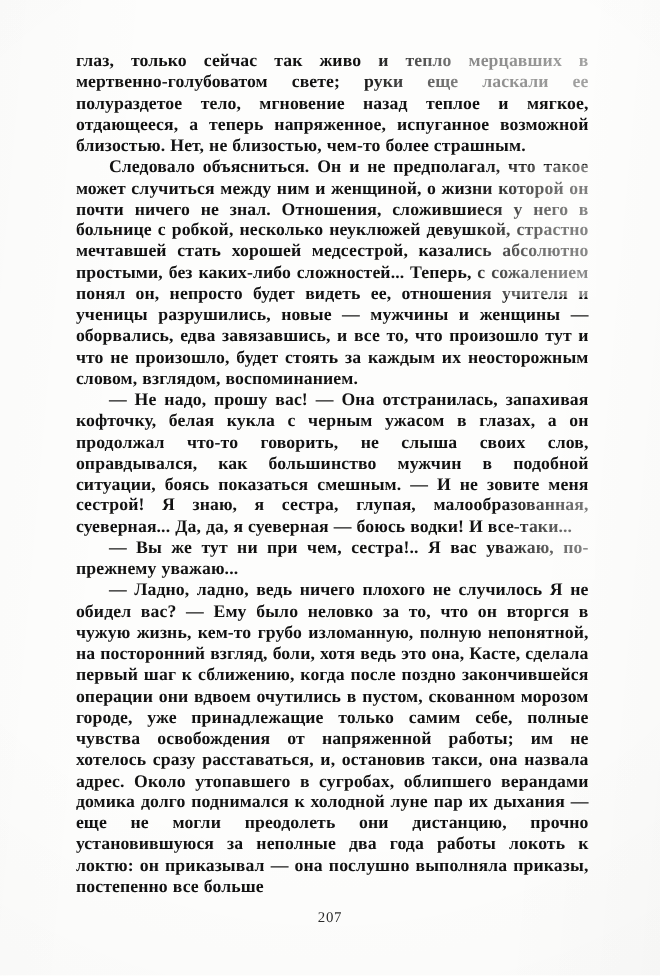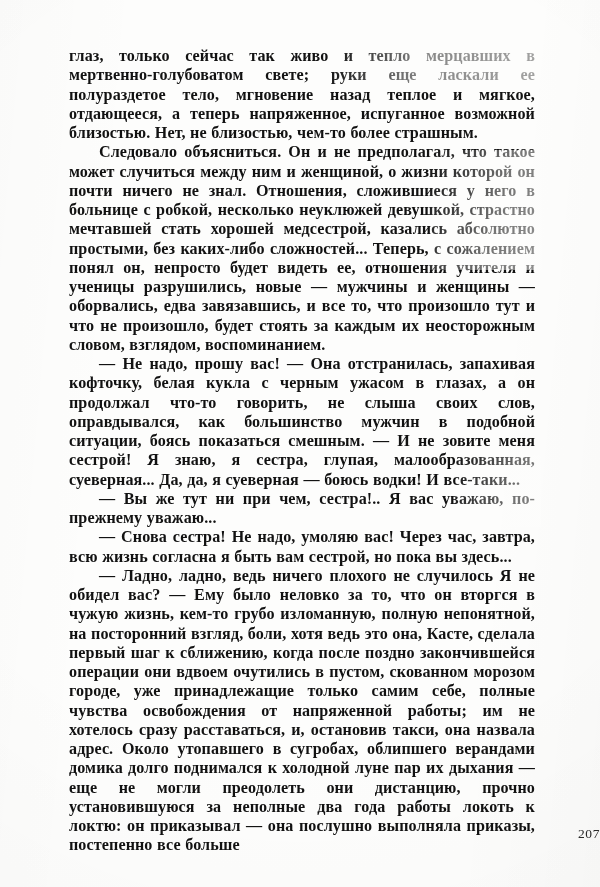--- a/index.html
+++ b/index.html
@@ -81,41 +81,40 @@
     height: 72px;
     background: linear-gradient(105deg, rgba(253,253,252,0) 0%, rgba(253,253,252,0.40) 65%, rgba(253,253,252,0.52) 100%);
     pointer-events: none;
   }
 
   .page-number {
     position: absolute;
     left: 0;
     right: 0;
     top: 826px;
-    text-align: right;
+    text-align: center;
     font-size: 13.5px;
     font-weight: 400;
     font-family: "Liberation Serif", "DejaVu Serif", serif;
     color: #2a2a2a;
     letter-spacing: 0.6px;
   }
 </style>
 </head>
 <body>
 
 <div class="page">
 
   <div class="paper-tone"></div>
 
   <div class="text-block">
     <p class="para no-stretch">глаз, только сейчас так живо и тепло мерцавших в мертвенно-голубоватом свете; руки еще ласкали ее полураздетое тело, мгновение назад теплое и мягкое, отдающееся, а теперь напряженное, испуганное возможной близостью. Нет, не близостью, чем-то более страшным.</p>
     <p class="para indent no-stretch">Следовало объясниться. Он и не предполагал, что такое может случиться между ним и женщиной, о жизни которой он почти ничего не знал. Отношения, сложившиеся у него в больнице с робкой, несколько неуклюжей девушкой, страстно мечтавшей стать хорошей медсестрой, казались абсолютно простыми, без каких-либо сложностей... Теперь, с сожалением понял он, непросто будет видеть ее, отношения учителя и ученицы разрушились, новые — мужчины и женщины — оборвались, едва завязавшись, и все то, что произошло тут и что не произошло, будет стоять за каждым их неосторожным словом, взглядом, воспоминанием.</p>
     <p class="para indent no-stretch">— Не надо, прошу вас! — Она отстранилась, запахивая кофточку, белая кукла с черным ужасом в глазах, а он продолжал что-то говорить, не слыша своих слов, оправдывался, как большинство мужчин в подобной ситуации, боясь показаться смешным. — И не зовите меня сестрой! Я знаю, я сестра, глупая, малообразованная, суеверная... Да, да, я суеверная — боюсь водки! И все-таки...</p>
     <p class="para indent no-stretch">— Вы же тут ни при чем, сестра!.. Я вас уважаю, по-прежнему уважаю...</p>
-    <p class="para indent no-stretch">— Снова сестра! Не надо, умоляю вас! Через час, завтра, всю жизнь согласна я быть вам сестрой, но пока вы здесь...</p>
     <p class="para indent no-stretch">— Ладно, ладно, ведь ничего плохого не случилось Я не обидел вас? — Ему было неловко за то, что он вторгся в чужую жизнь, кем-то грубо изломанную, полную непонятной, на посторонний взгляд, боли, хотя ведь это она, Касте, сделала первый шаг к сближению, когда после поздно закончившейся операции они вдвоем очутились в пустом, скованном морозом городе, уже принадлежащие только самим себе, полные чувства освобождения от напряженной работы; им не хотелось сразу расставаться, и, остановив такси, она назвала адрес. Около утопавшего в сугробах, облипшего верандами домика долго поднимался к холодной луне пар их дыхания — еще не могли преодолеть они дистанцию, прочно установившуюся за неполные два года работы локоть к локтю: он приказывал — она послушно выполняла приказы, постепенно все больше</p>
   </div>
 
   <div class="fade-overlay"></div>
   <div class="fade-overlay2"></div>
   <div class="fade-overlay3"></div>
 
   <div class="page-number">207</div>
 
 </div>

